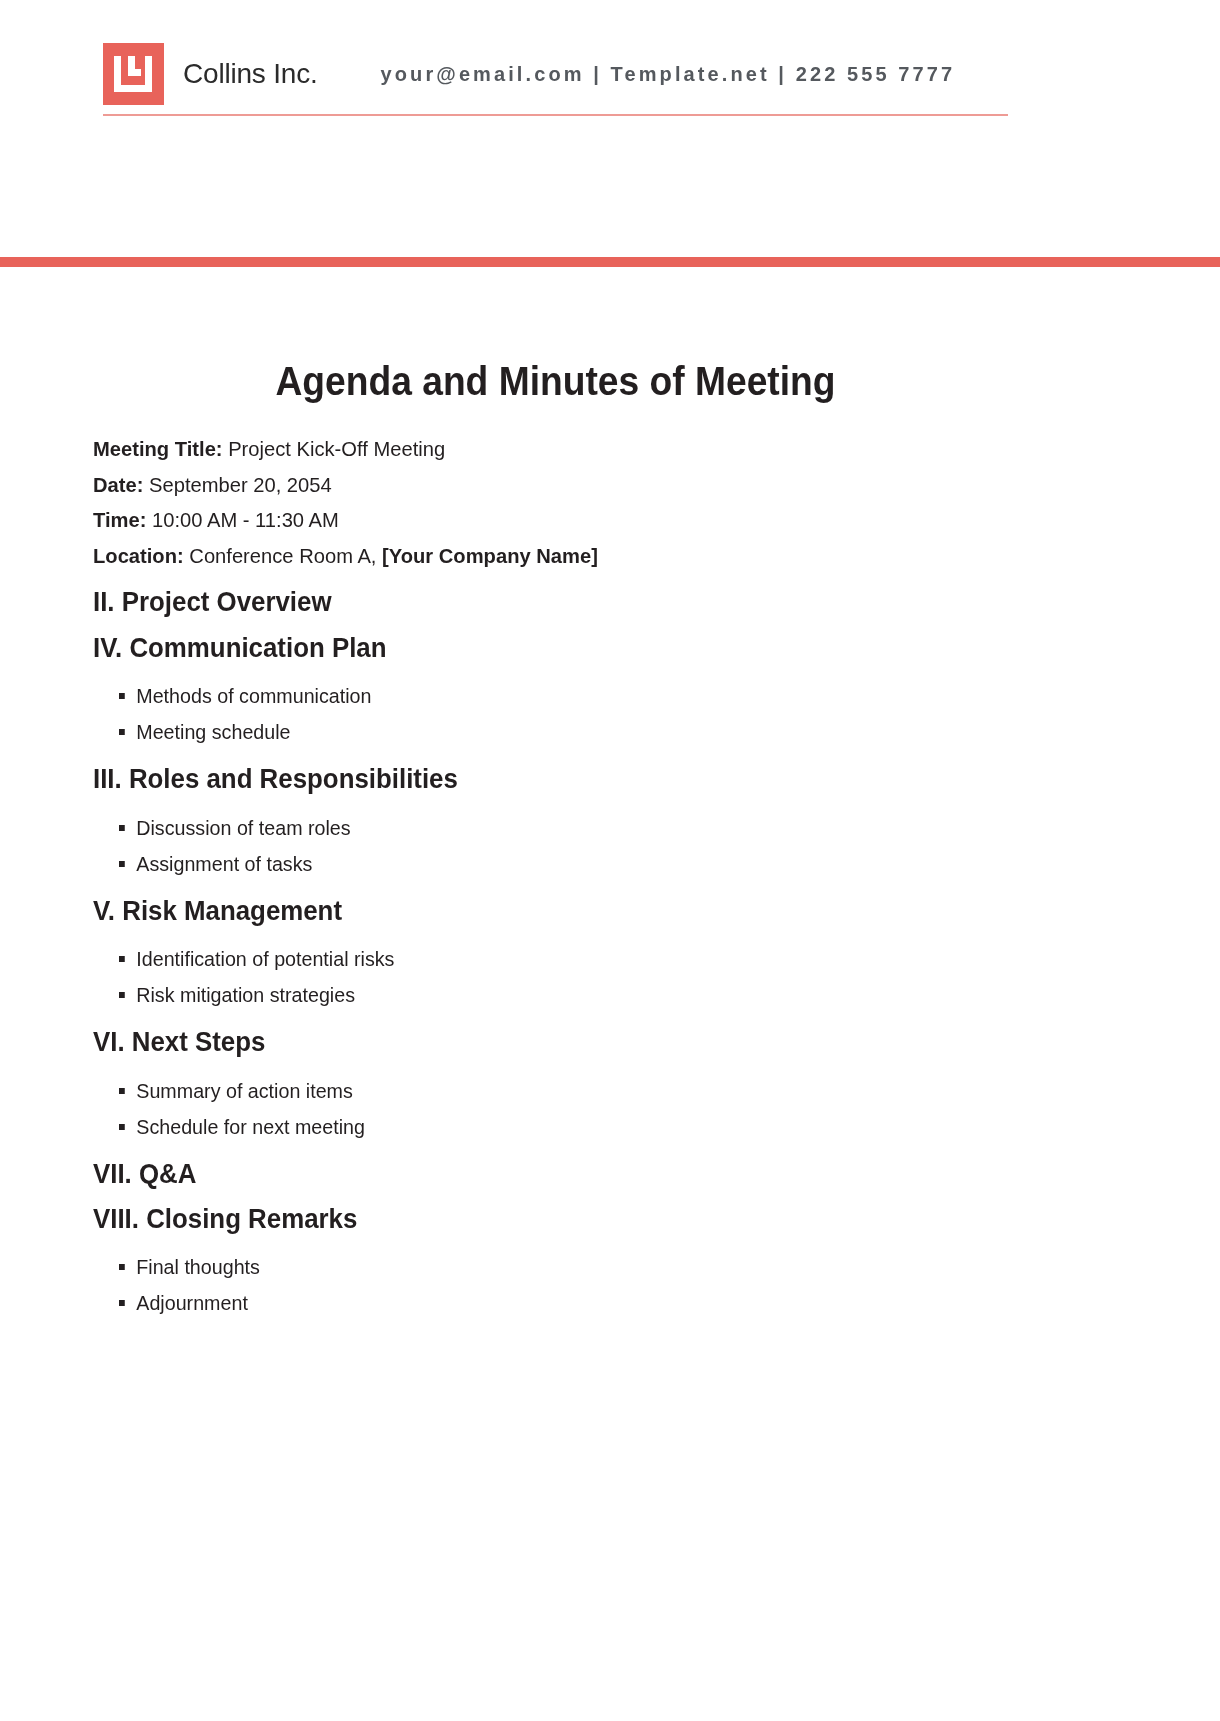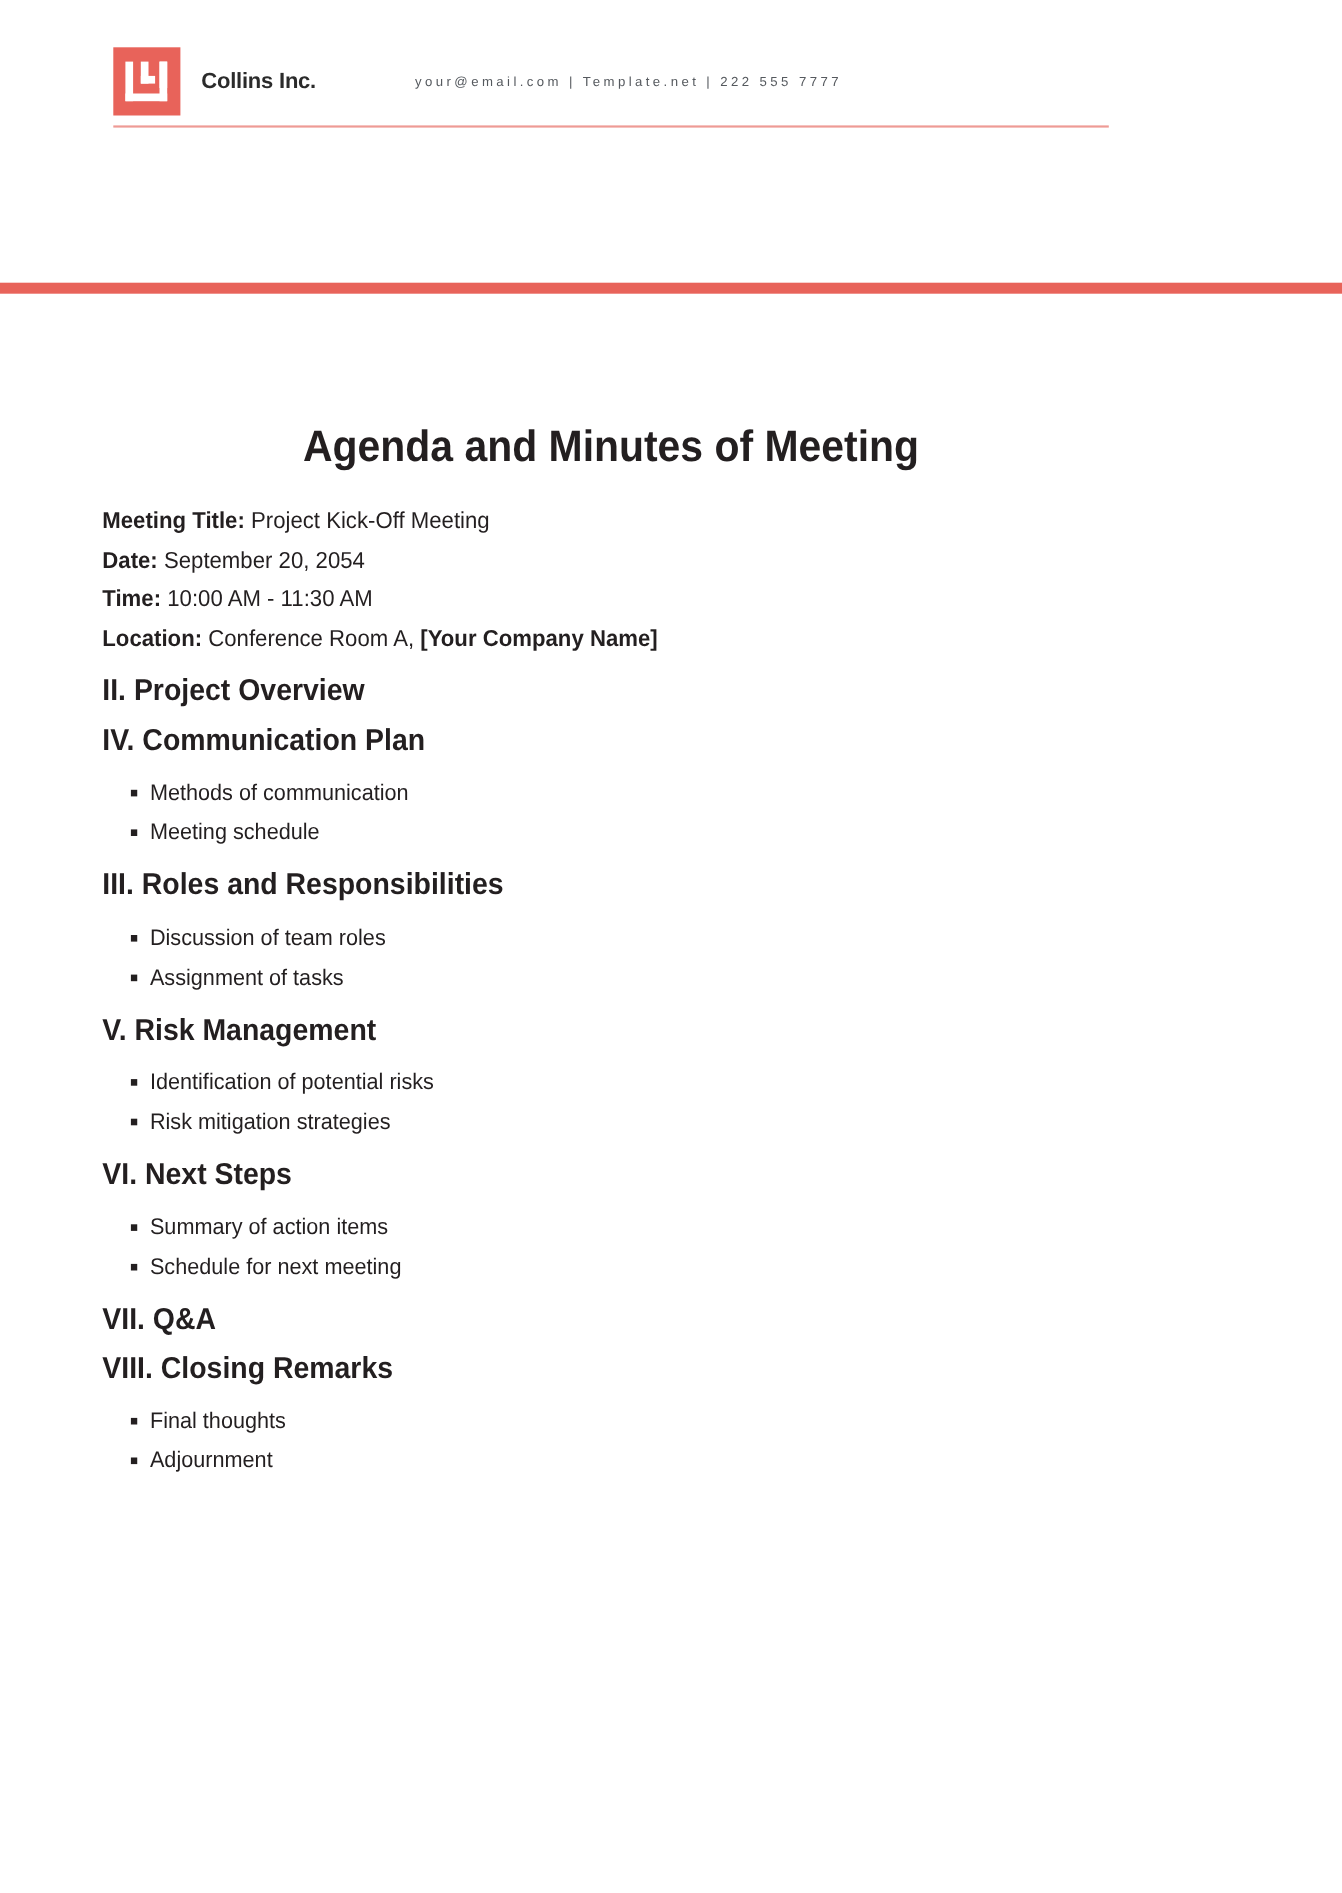--- a/index.html
+++ b/index.html
@@ -70,32 +70,32 @@
     position: absolute;
     left: 42px;
     top: 13px;
     width: 7px;
     height: 24px;
     background: #ffffff;
   }
 
   .brand-name {
     font-family: "Liberation Sans", sans-serif;
+    font-size: 28px;
+    font-weight: normal;
+    color: #2b2b2b;
+    letter-spacing: -0.2px;
+    white-space: nowrap;
+  }
+
+  .contact {
+    margin-left: 63px;
+    font-family: "Liberation Sans", sans-serif;
     font-size: 20px;
     font-weight: bold;
-    color: #2b2b2b;
-    letter-spacing: -0.2px;
-    white-space: nowrap;
-  }
-
-  .contact {
-    margin-left: 90px;
-    font-family: "Liberation Sans", sans-serif;
-    font-size: 12px;
-    font-weight: normal;
     color: #55595e;
     letter-spacing: 3.1px;
     white-space: nowrap;
   }
 
   .letterhead-rule {
     position: absolute;
     left: 103px;
     top: 114px;
     width: 905px;
@@ -110,21 +110,21 @@
     top: 257px;
     width: 1220px;
     height: 10px;
     background: #E8635A;
   }
 
   
   .doc {
     position: absolute;
     left: 93px;
-    top: 384px;
+    top: 359px;
     width: 925px;
   }
 
   .doc-title {
     font-family: "Liberation Sans", sans-serif;
     font-weight: bold;
     font-size: 40px;
     color: #231f20;
     text-align: center;
     letter-spacing: 0px;

